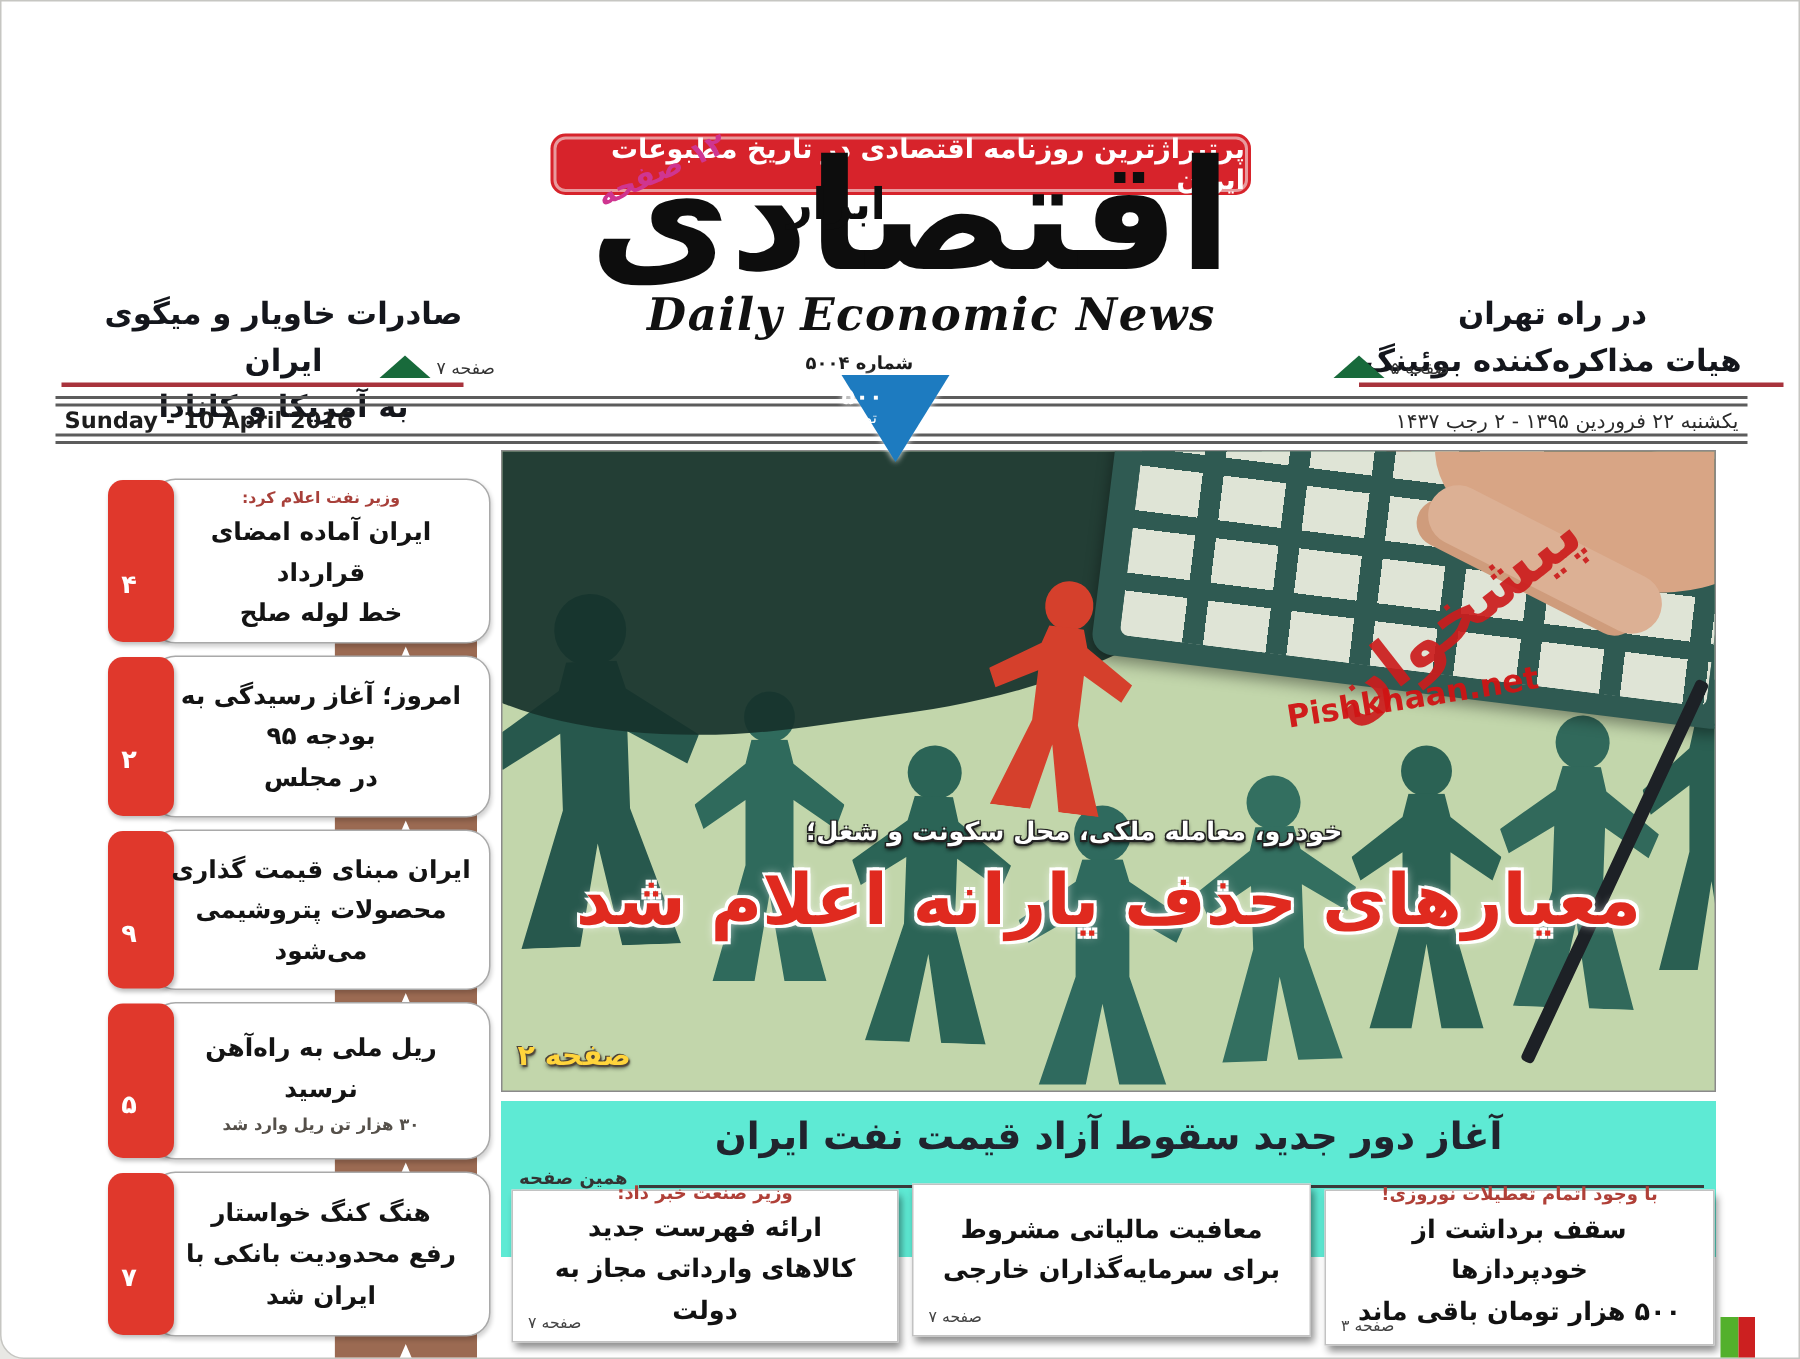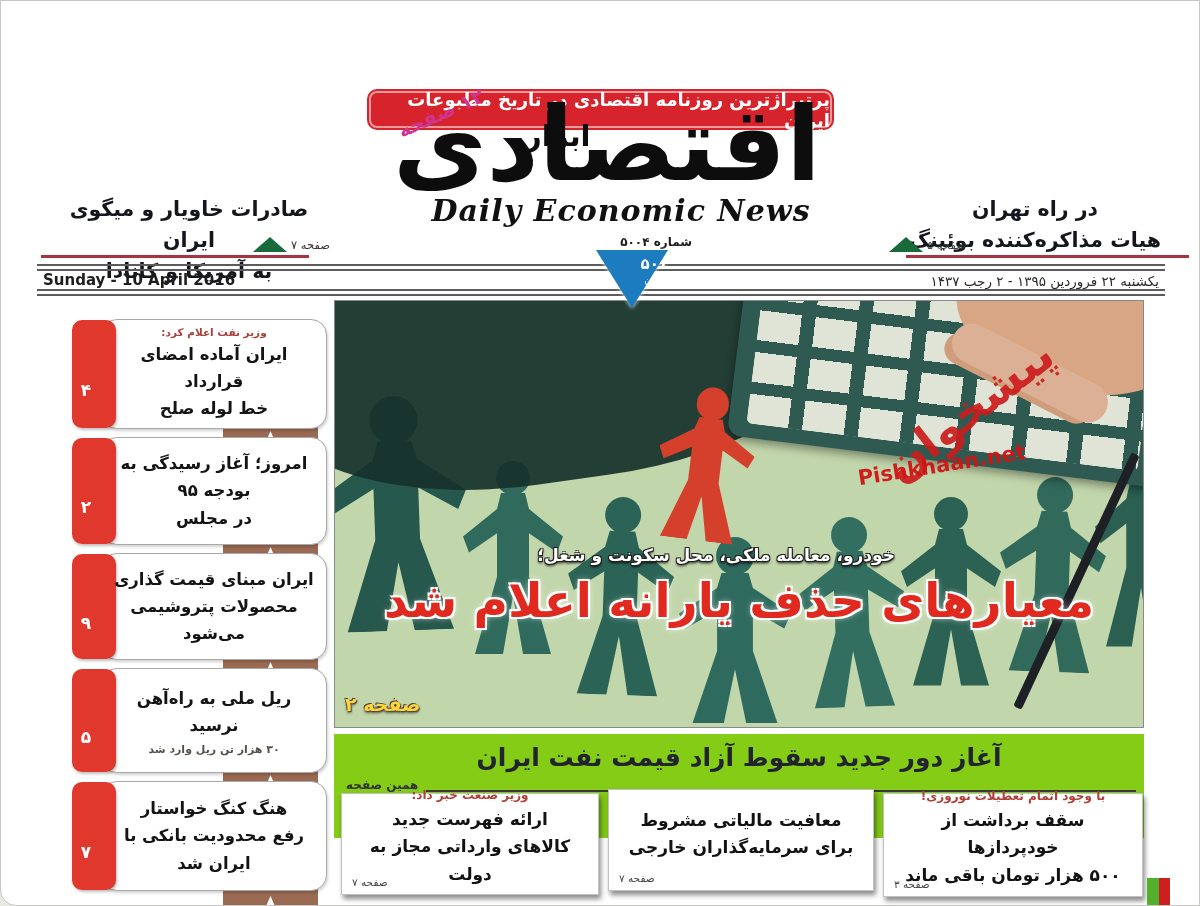--- a/index.html
+++ b/index.html
@@ -32,21 +32,21 @@
   }
   .logo-small {
     position:absolute; left:104px; top:30px; font-size:29px; font-weight:bold; color:#0d0d0d;
   }
   .logo-en {
     font-family:"DejaVu Serif", serif; font-style:italic; font-weight:bold;
     font-size:30px; color:#111; margin-top:-8px; letter-spacing:1px;
   }
 
   
-  .issue-box { left:571px; top:234px; width:120px; text-align:right; z-index:6; }
+  .issue-box { left:536px; top:234px; width:120px; text-align:left; z-index:6; }
   .issue-label { font-size:12px; font-weight:bold; color:#1c1c1c; direction:rtl; }
   .tri-wrap { position:relative; width:72px; margin:1px auto 0; height:58px;
     filter:drop-shadow(0 0 2px #fff); }
   .tri-down {
     width:0; height:0; margin:0 auto;
     border-left:36px solid transparent; border-right:36px solid transparent;
     border-top:58px solid #1d7bc0;
   }
   .price-val { position:absolute; top:5px; left:0; width:100%; color:#fff;
     font-weight:bold; font-size:15px; }
@@ -164,21 +164,21 @@
     position:absolute; left:10px; bottom:12px; font-size:19px; font-weight:bold;
     color:#ffd43c; direction:rtl; z-index:5;
     text-shadow:-1px -1px 0 #4d4338,1px 1px 1px #4d4338,0 2px 3px rgba(0,0,0,.6);
   }
   .wm-fa { position:absolute; left:534px; top:82px; font-size:46px; font-weight:bold;
     color:#cc1d1d; transform:rotate(-38deg); opacity:.92; z-index:4; direction:rtl; }
   .wm-en { position:absolute; left:522px; top:152px; font-size:21px; font-weight:bold;
     color:#d01414; transform:rotate(-9deg); opacity:.95; z-index:4; }
 
   
-  .yellow-banner { left:333px; top:733px; width:810px; height:104px; background:#84cc16;padding-left:27px; }
+  .yellow-banner { left:333px; top:733px; width:810px; height:104px; background:#5eead4;padding-left:27px; }
   .yb-title { position:absolute; left:0; top:9px; width:100%; text-align:center;
     font-size:25px; font-weight:bold; color:#21242e; direction:rtl; }
   .yb-page { position:absolute; left:12px; top:44px; font-size:12px; color:#333;
     direction:rtl; font-weight:bold; }
   .yb-line { position:absolute; left:92px; right:8px; top:56px; height:2px; background:#3a3a3a; }
 
   
   .bottom-card {
     background:#fff; border:1px solid #c2c2c2; z-index:3; direction:rtl;
     display:flex; flex-direction:column; align-items:center; justify-content:center;

